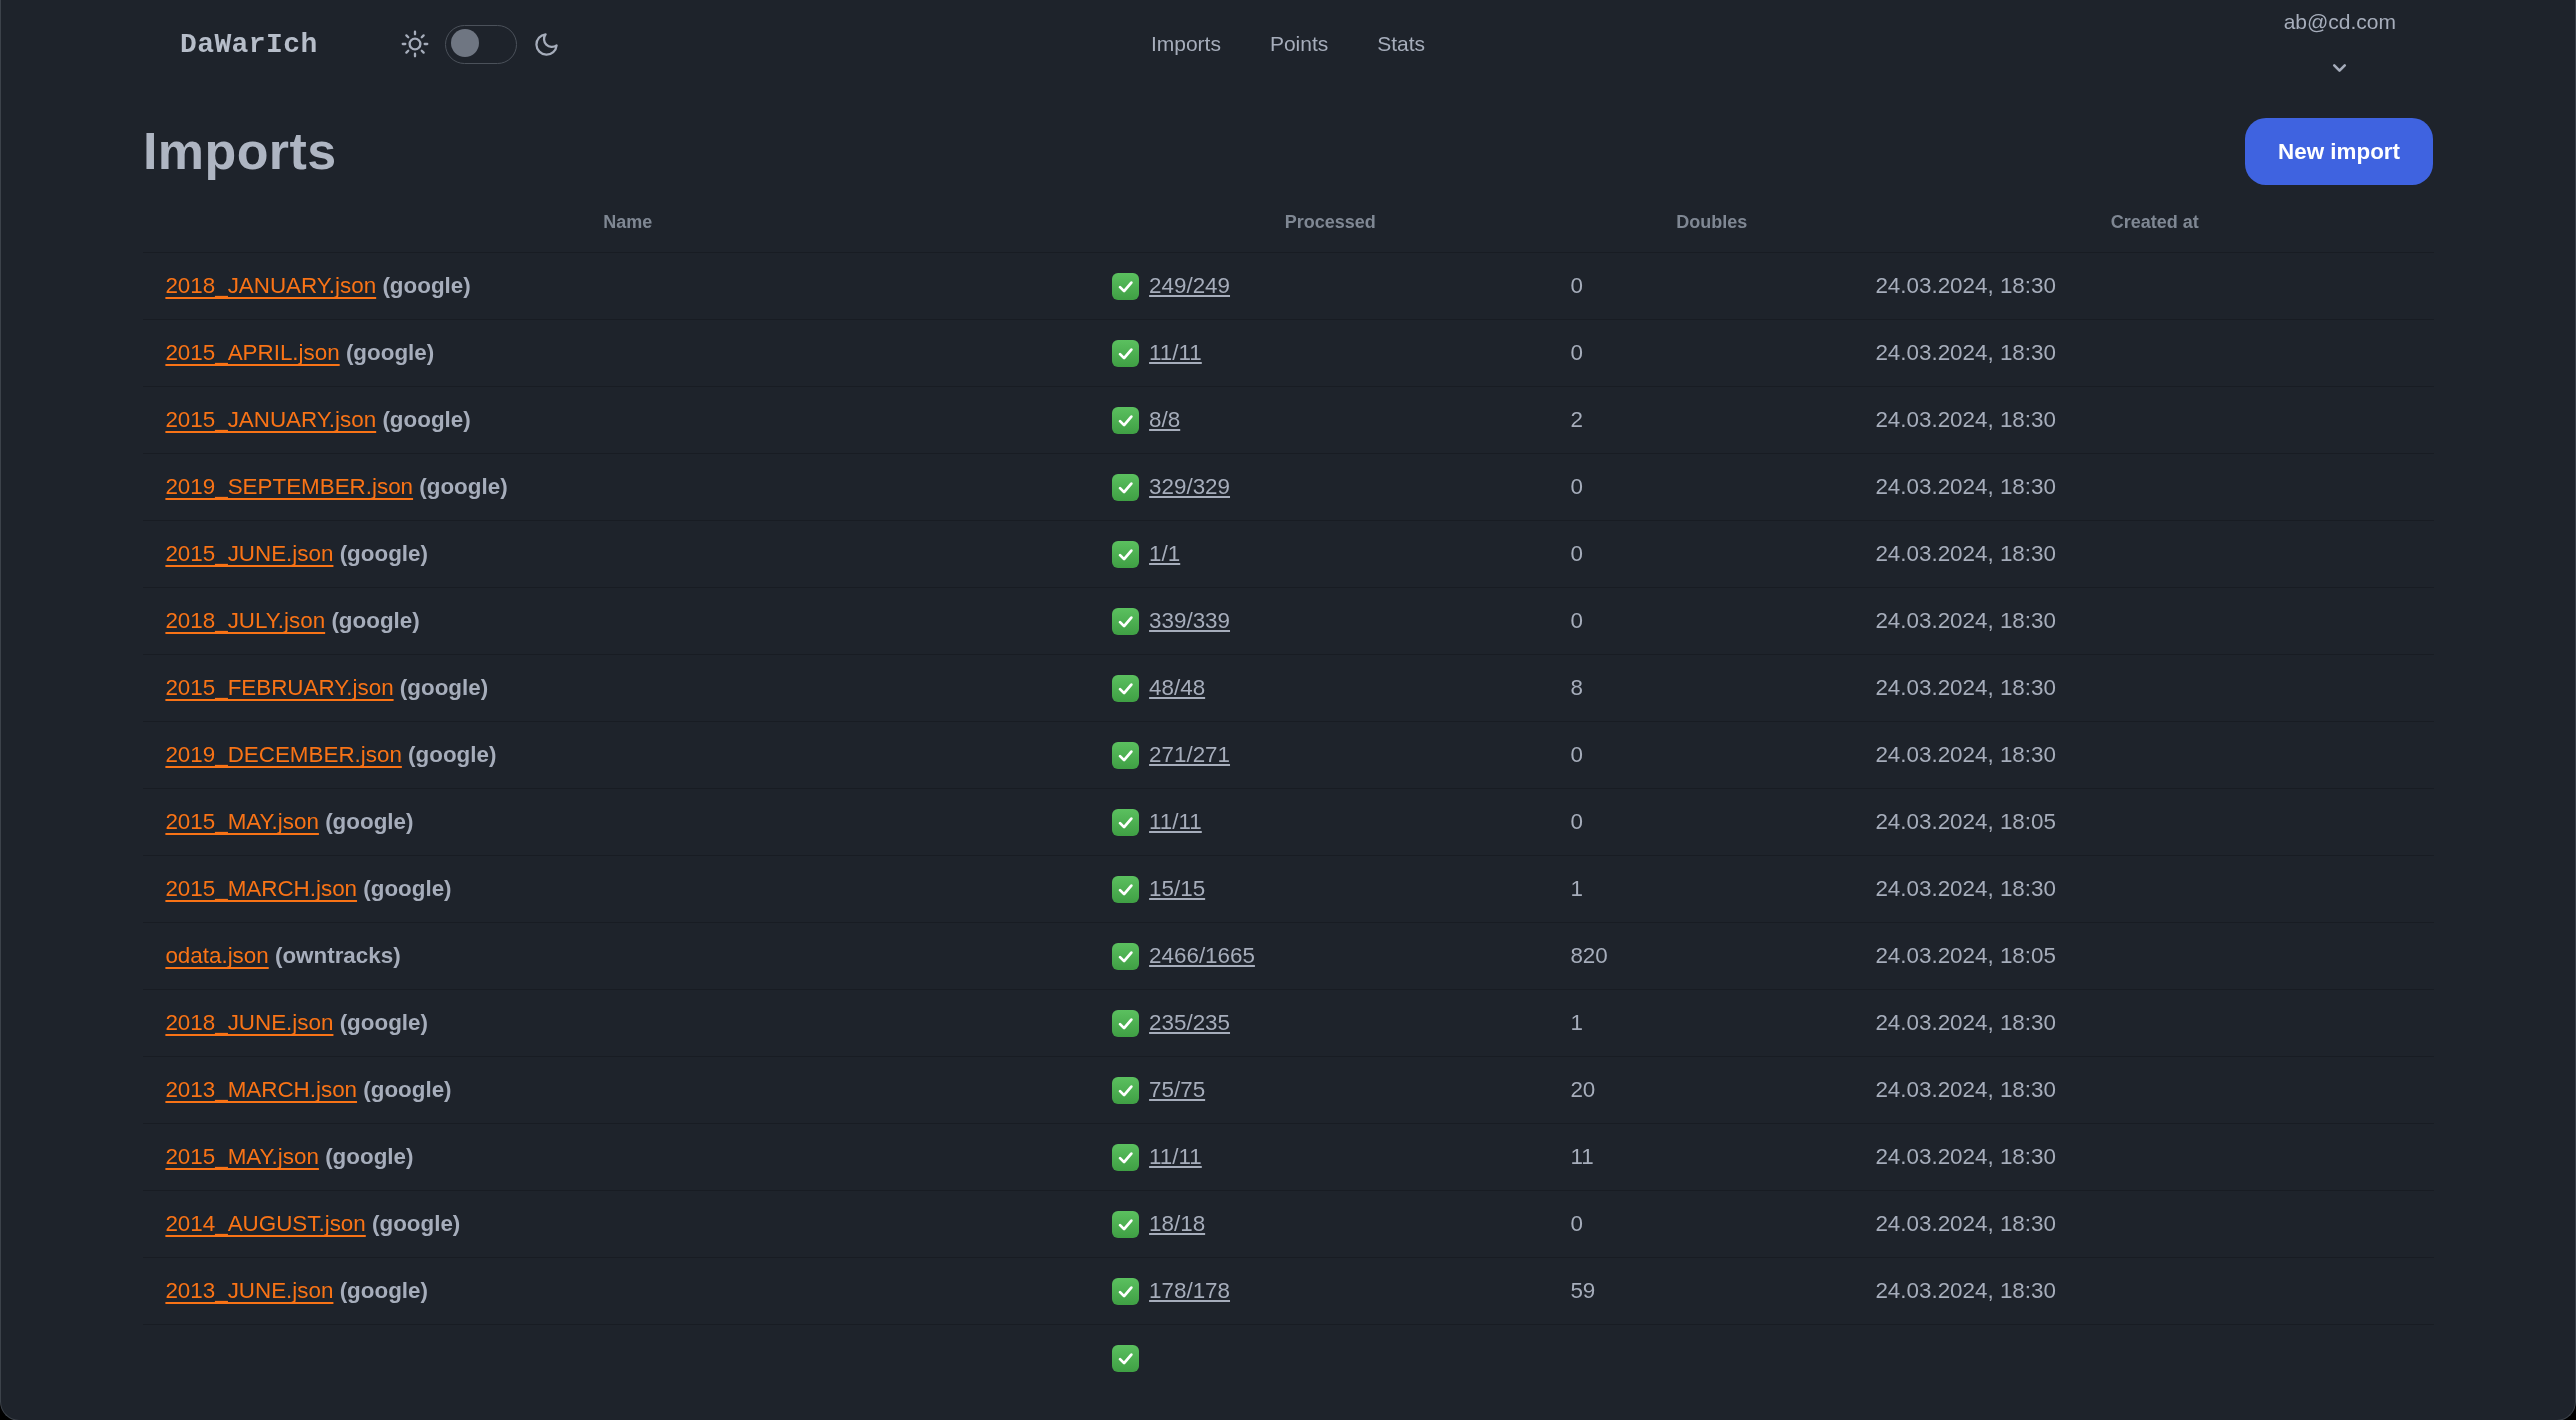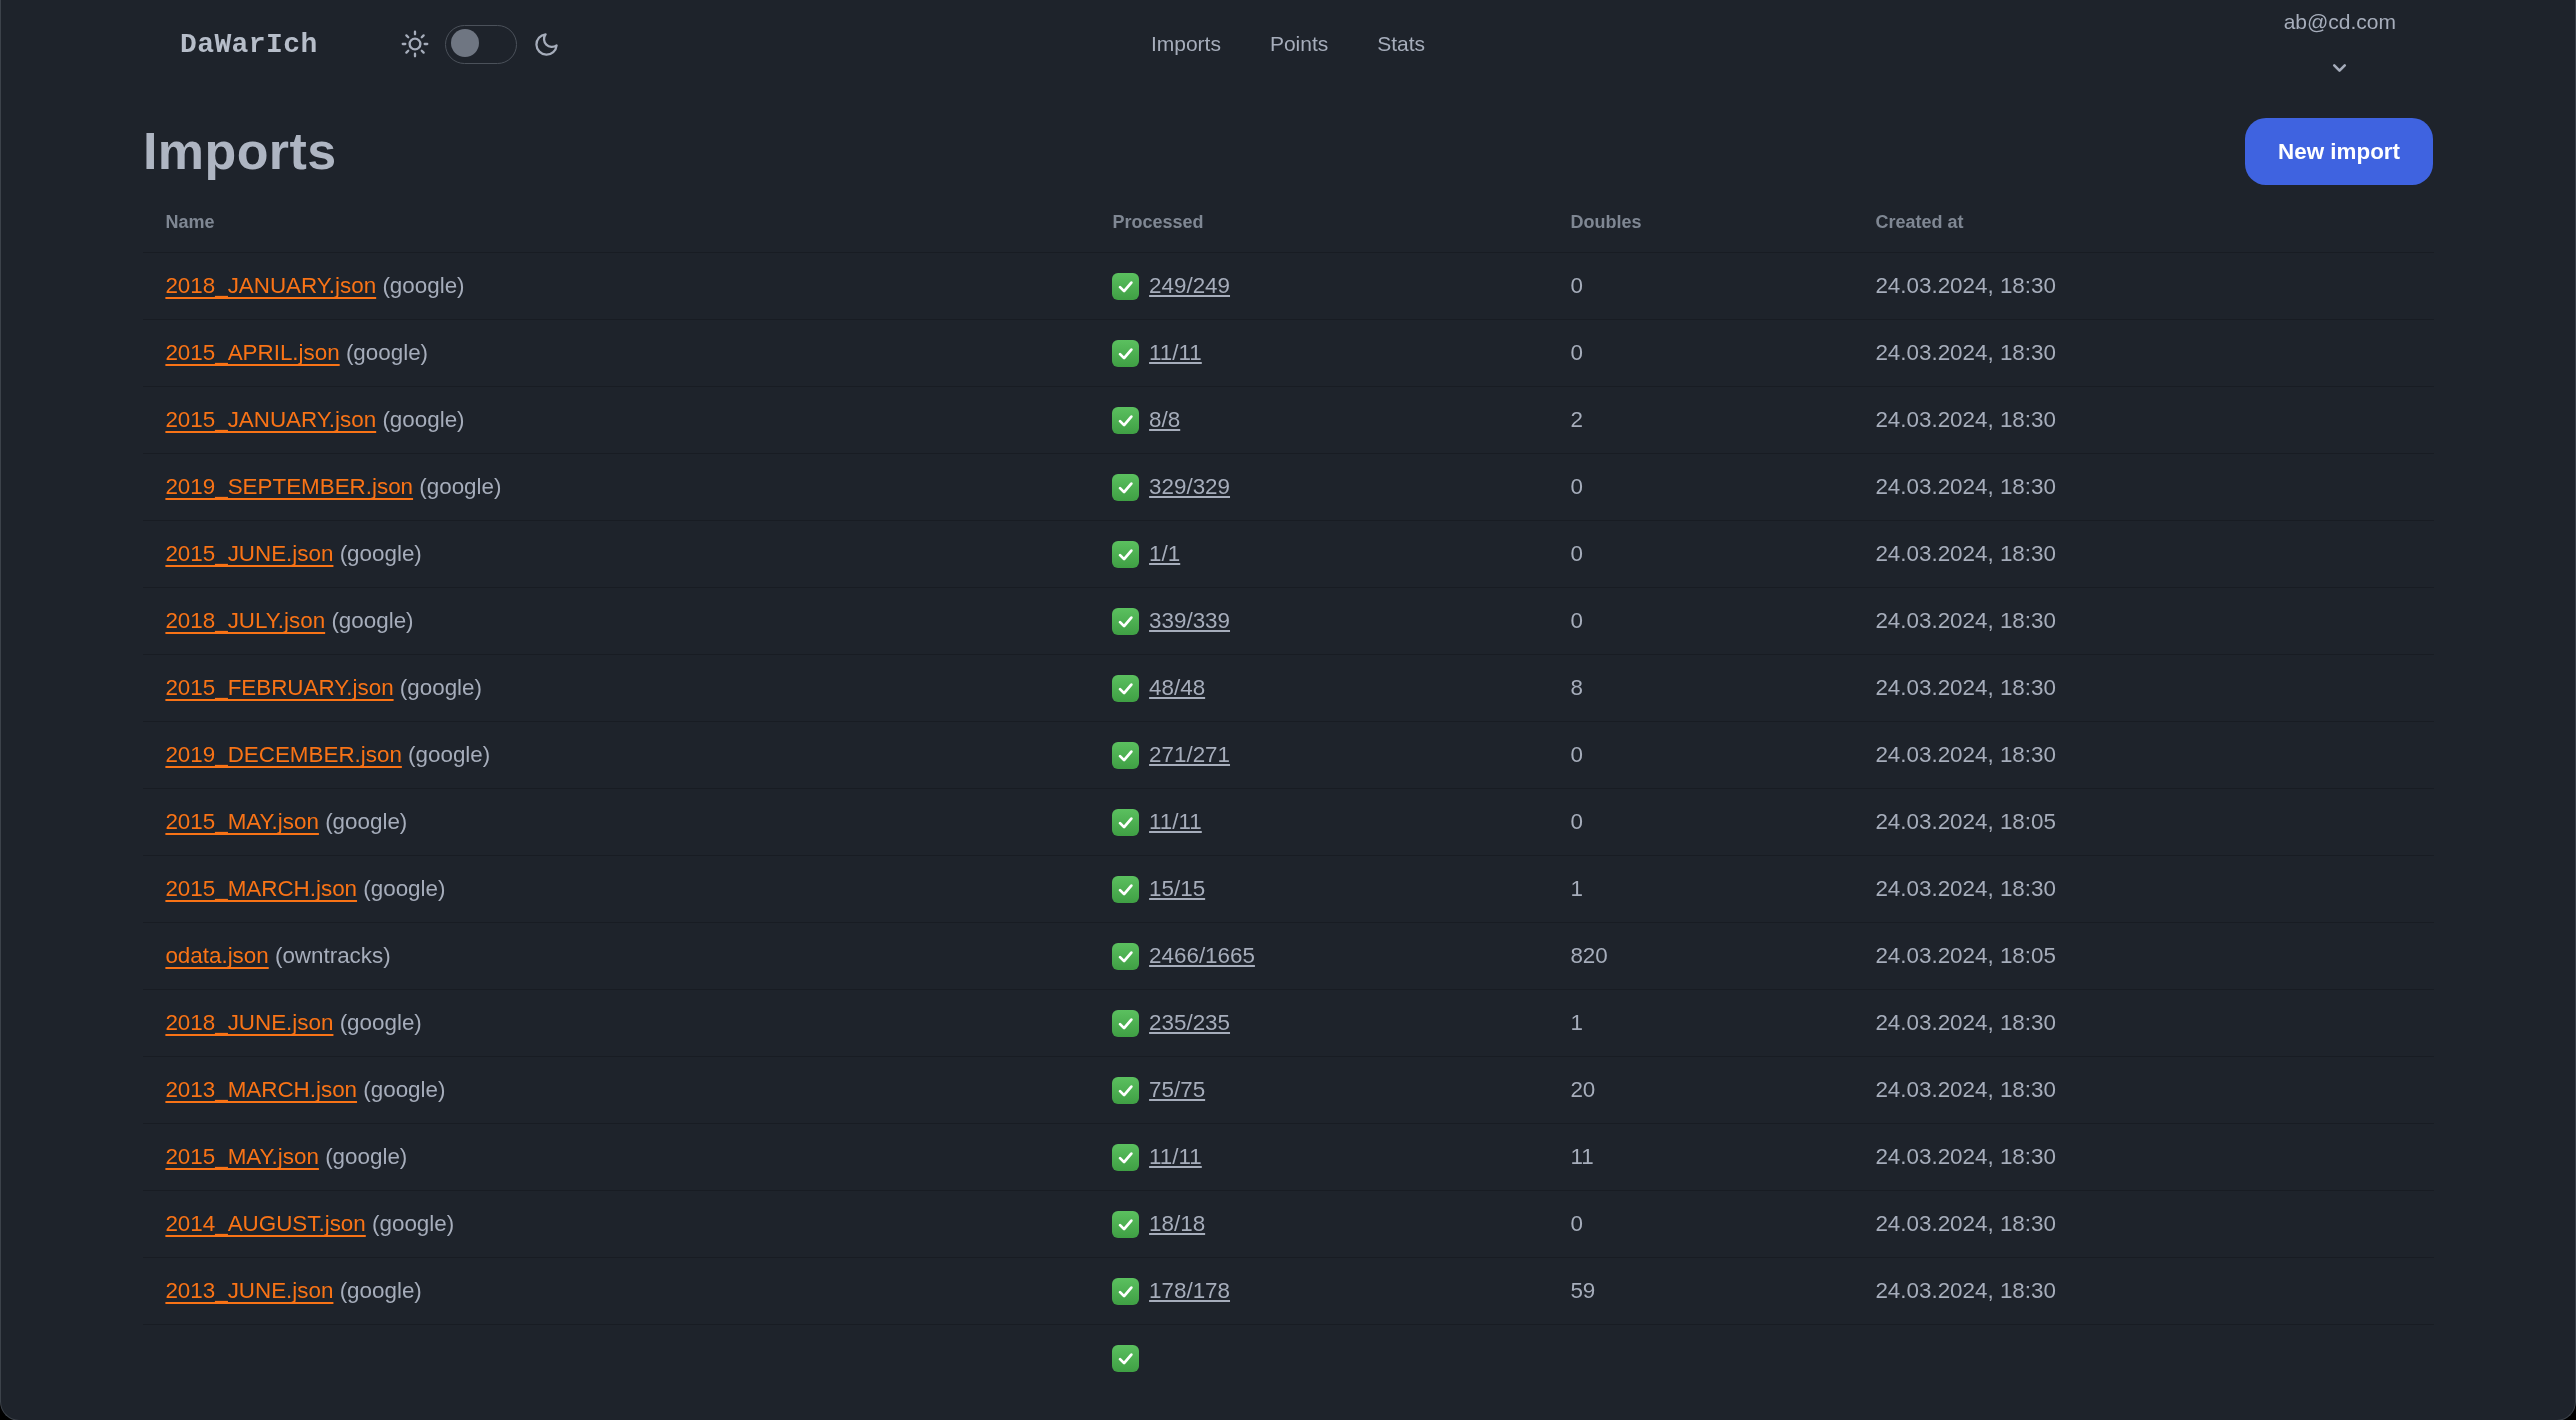--- a/index.html
+++ b/index.html
@@ -40,28 +40,28 @@
     font-family:inherit;color:var(--text);font-size:21px;padding:0;flex-direction:column;}
   
   .main{width:2290px;margin:0 auto;}
   .page-header{display:flex;align-items:center;justify-content:space-between;padding-top:30px;}
   .page-title{margin:0;font-size:52px;line-height:67px;font-weight:700;color:#aeb5c2;letter-spacing:0.4px;}
   .btn-primary{height:67px;padding:0 33px;border:none;border-radius:21px;background:var(--accent);
     color:#fff;font-size:22.4px;font-weight:600;font-family:inherit;cursor:pointer;}
   
   table{width:2290px;border-collapse:collapse;table-layout:fixed;margin-top:0;}
   col.c1{width:947px;}col.c2{width:458px;}col.c3{width:305px;}col.c4{width:581px;}
-  th{font-size:18px;font-weight:700;color:var(--muted);text-align:left;
+  th{font-size:18px;font-weight:700;color:var(--muted);text-align:center;
     padding:27px 0 19.4px 22.4px;}
   thead tr{border-bottom:1.5px solid var(--divider);}
   tbody tr + tr{border-top:1.5px solid var(--divider);}
   td{height:67px;padding:0 0 0 22.4px;font-size:22.4px;color:var(--text);vertical-align:middle;white-space:nowrap;}
   a.file-link{color:#f97316;text-decoration:underline;text-decoration-thickness:1.5px;
     text-underline-offset:3.7px;cursor:pointer;}
-  .src{color:var(--text);}
+  .src{color:var(--text);font-weight:bold;}
   .proc-cell{display:flex;align-items:center;text-decoration:underline;}
   .check{width:27px;height:27px;border-radius:6px;flex:0 0 27px;
     background:linear-gradient(180deg,var(--green1),var(--green2));
     display:inline-flex;align-items:center;justify-content:center;margin-right:9.7px;}
   .check svg{display:block;}
 </style>
 </head>
 <body>
 
 <div class="window">

